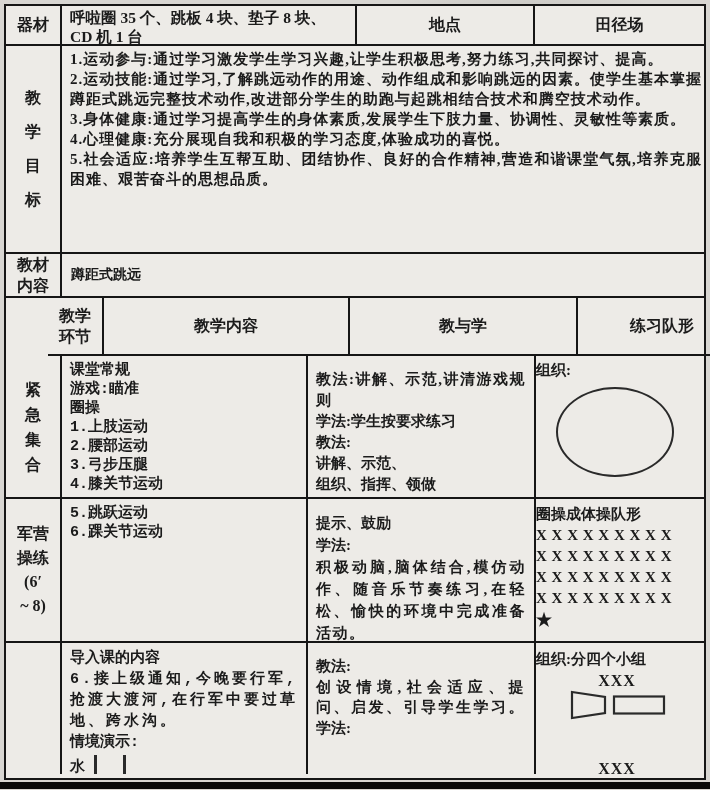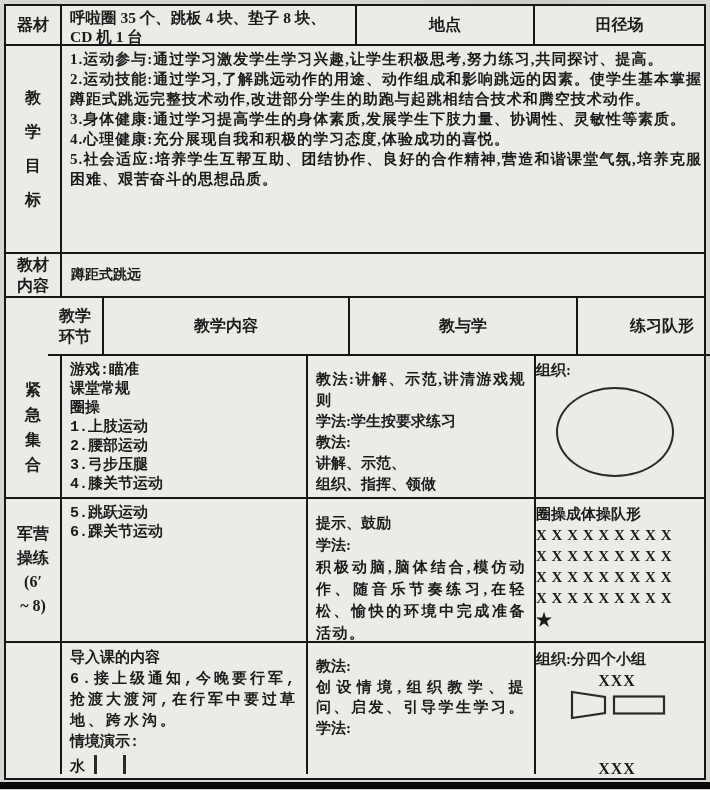--- a/index.html
+++ b/index.html
@@ -159,22 +159,22 @@
     </div>
 
     <div class="trow r5">
       <div class="tcell c-label center vstack">
         <div>紧</div>
         <div>急</div>
         <div>集</div>
         <div>合</div>
       </div>
       <div class="tcell c2 content-col lines15">
+        <div>课堂常规</div>
         <div>游戏:瞄准</div>
-        <div>课堂常规</div>
         <div>圈操</div>
         <div>1.上肢运动</div>
         <div>2.腰部运动</div>
         <div>3.弓步压腿</div>
         <div>4.膝关节运动</div>
       </div>
       <div class="tcell c3 teach-col">
         <div class="twrap">教法:讲解、示范,讲清游戏规则</div>
         <div class="tline">学法:学生按要求练习</div>
         <div class="tline">教法:</div>
@@ -224,21 +224,21 @@
             <div>水</div>
             <div>沟</div>
           </div>
           <div class="vline first"></div>
           <div class="vline second"></div>
           <div class="ditch-rect"></div>
         </div>
       </div>
       <div class="tcell c3 teach-col">
         <div class="tline">教法:</div>
-        <div class="twrap">创设情境,组织教学、提问、启发、引导学生学习。</div>
+        <div class="twrap">创设情境,社会适应、提问、启发、引导学生学习。</div>
         <div class="tline">学法:</div>
       </div>
       <div class="tcell formation-col">
         <div style="line-height:22px;">组织:分四个小组</div>
         <div class="squad-line">
           <span class="xxx">XXX</span>
           <svg width="100" height="30" viewBox="0 0 100 30">
             <polygon points="2,2 35,7 35,23 2,28" fill="none" stroke="#2a2a2a" stroke-width="2.2"></polygon>
             <rect x="44" y="6.5" width="50" height="17" fill="none" stroke="#2a2a2a" stroke-width="2.2"></rect>
           </svg>

